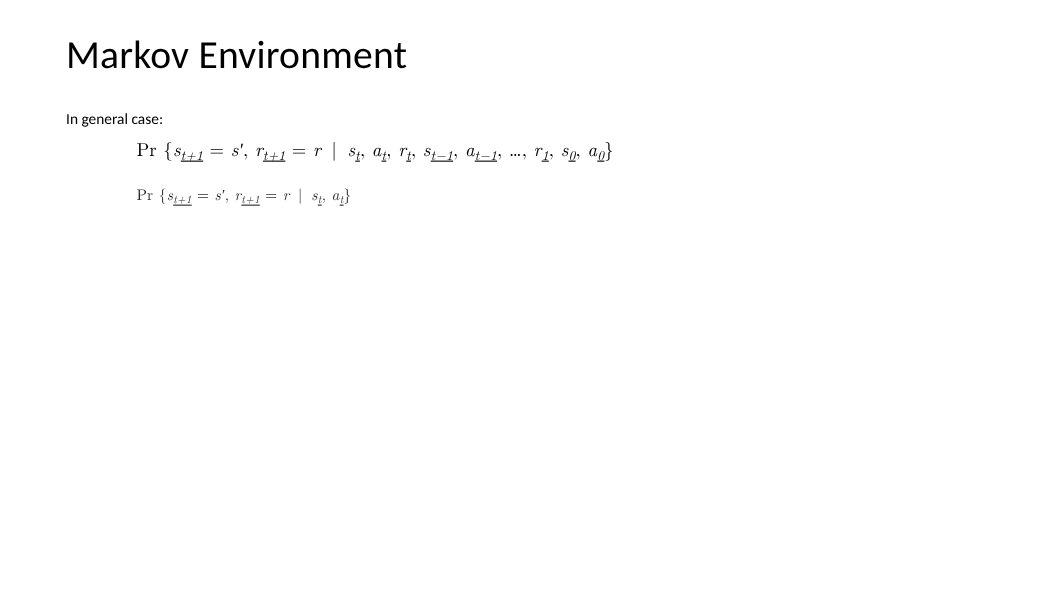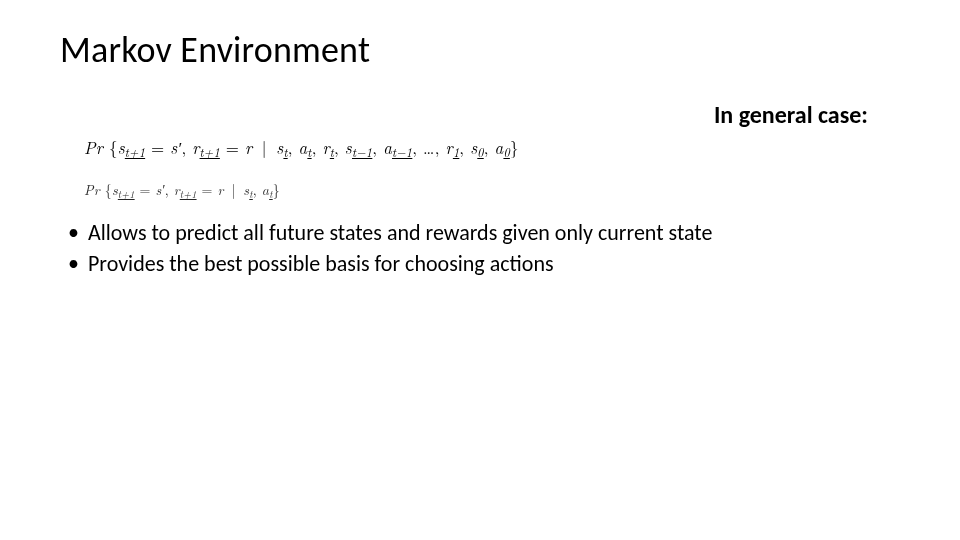--- a/index.html
+++ b/index.html
@@ -18,38 +18,37 @@
     height: 540px;
     padding: 28px 60px 40px 60px;
   }
   .title {
     font-size: 36px;
     font-weight: 400;
     margin: 0 0 28px 0;
     letter-spacing: 0.2px;
   }
   .body-text {
-    font-size: 24px;
-    font-weight: 700;
+    font-size: 14px;
+    font-weight: 400;
     margin: 0 0 6px 0;
-    text-align: right;
   }
   .formula {
     font-family: "Latin Modern Roman", "Computer Modern", "Times New Roman", Times, serif;
     font-size: 17px;
     margin: 2px 0 18px 24px;
     letter-spacing: 0.2px;
     white-space: nowrap;
   }
   .formula-small {
     font-size: 14px;
     color: rgba(0,0,0,0.85);
   }
   .formula .pr {
-    font-style: italic;
+    margin-left: 40px;
   }
   .formula sub {
     font-size: 0.72em;
     font-style: italic;
     vertical-align: -0.25em;
     text-decoration: underline;
   }
   .formula .sym {
     font-style: italic;
   }
@@ -80,18 +79,14 @@
 
   <h1 class="title">Markov Environment</h1>
 
   <p class="body-text">In general case:</p>
 
   <div class="formula" title="Pr { s_{t+1} = s', r_{t+1} = r | s_t, a_t, r_t, s_{t-1}, a_{t-1}, …, r_1, s_0, a_0 }"><span class="pr">Pr</span> {<span class="sym">s</span><sub>t+1</sub> = <span class="sym">s′</span>, <span class="sym">r</span><sub>t+1</sub> = <span class="sym">r</span>  |  <span class="sym">s</span><sub>t</sub>, <span class="sym">a</span><sub>t</sub>, <span class="sym">r</span><sub>t</sub>, <span class="sym">s</span><sub>t−1</sub>, <span class="sym">a</span><sub>t−1</sub>, …, <span class="sym">r</span><sub>1</sub>, <span class="sym">s</span><sub>0</sub>, <span class="sym">a</span><sub>0</sub>}</div>
 
 
   <div class="formula formula-small" title="Pr { s_{t+1} = s', r_{t+1} = r | s_t, a_t }"><span class="pr">Pr</span> {<span class="sym">s</span><sub>t+1</sub> = <span class="sym">s′</span>, <span class="sym">r</span><sub>t+1</sub> = <span class="sym">r</span>  |  <span class="sym">s</span><sub>t</sub>, <span class="sym">a</span><sub>t</sub>}</div>
 
-  <ul class="bullets">
-    <li>Allows to predict all future states and rewards given only current state</li>
-    <li>Provides the best possible basis for choosing actions</li>
-  </ul>
 
 </div>
 
 </body></html>

